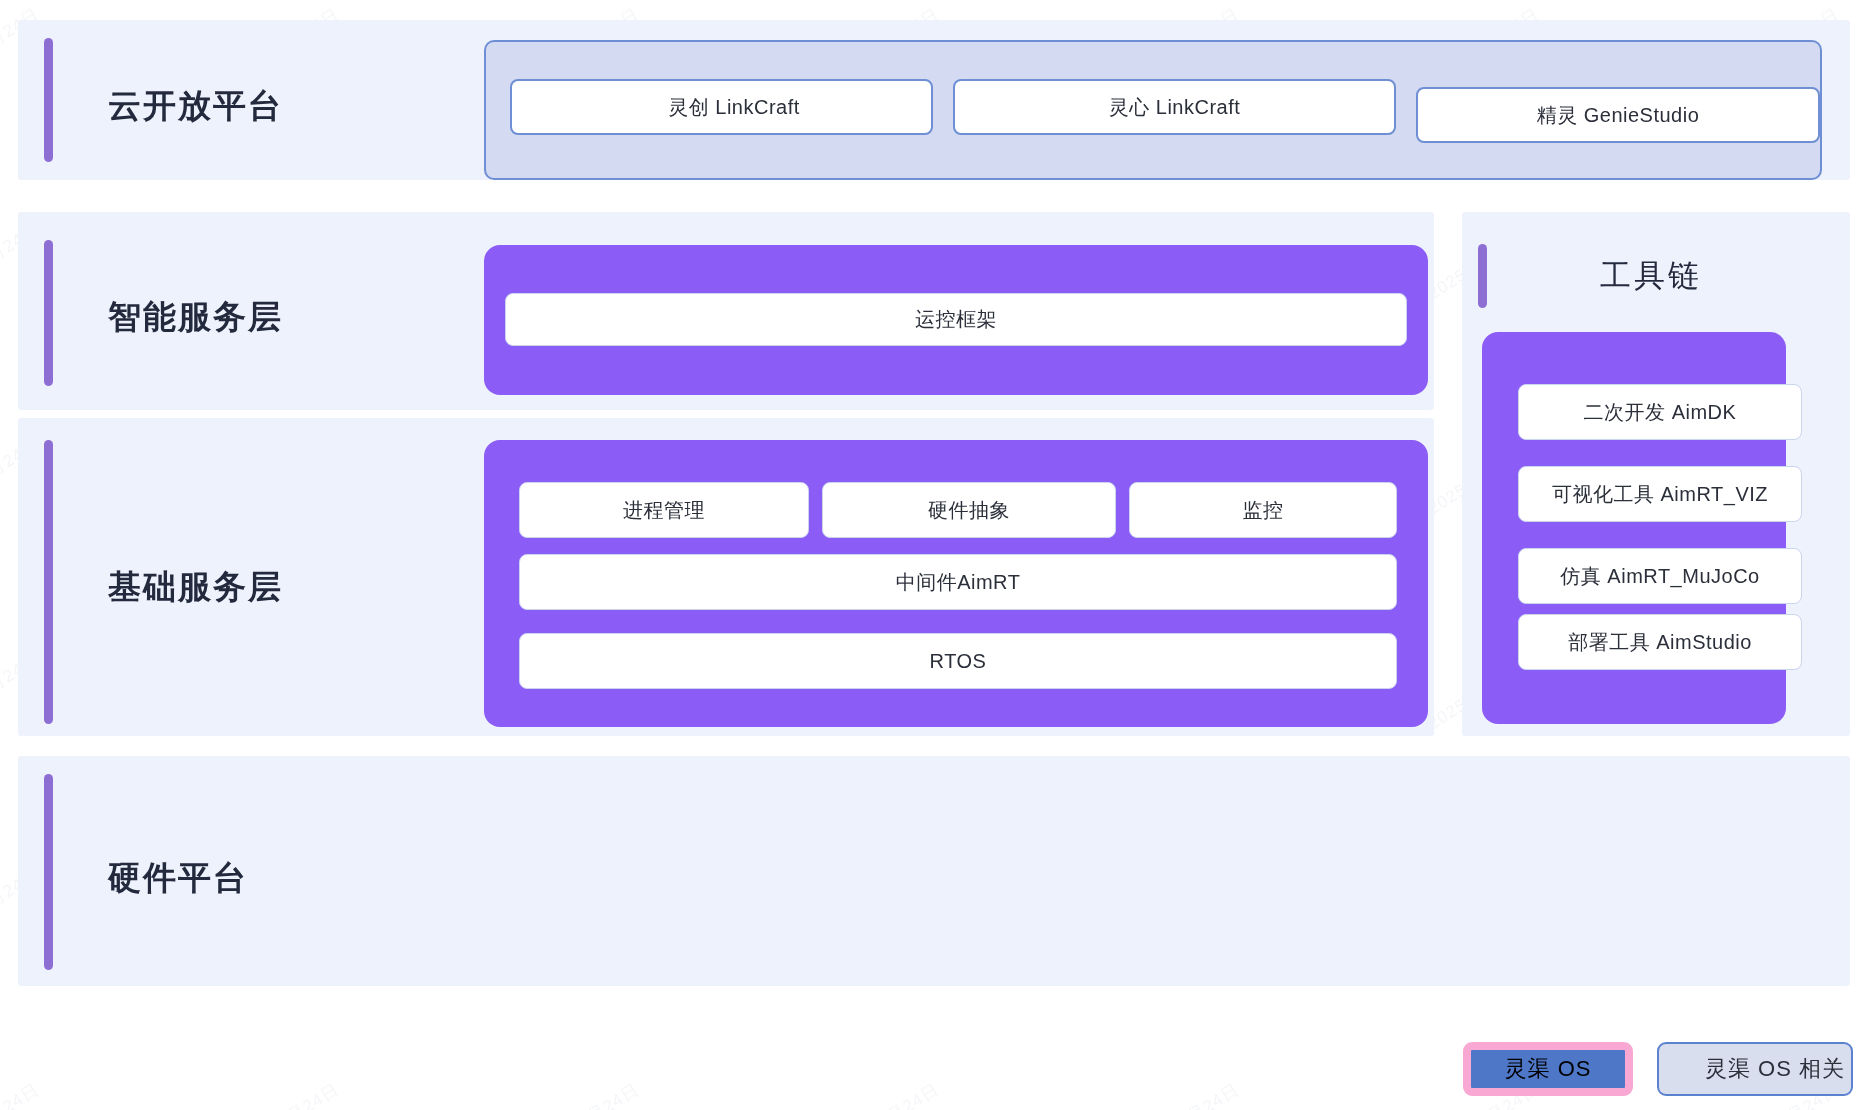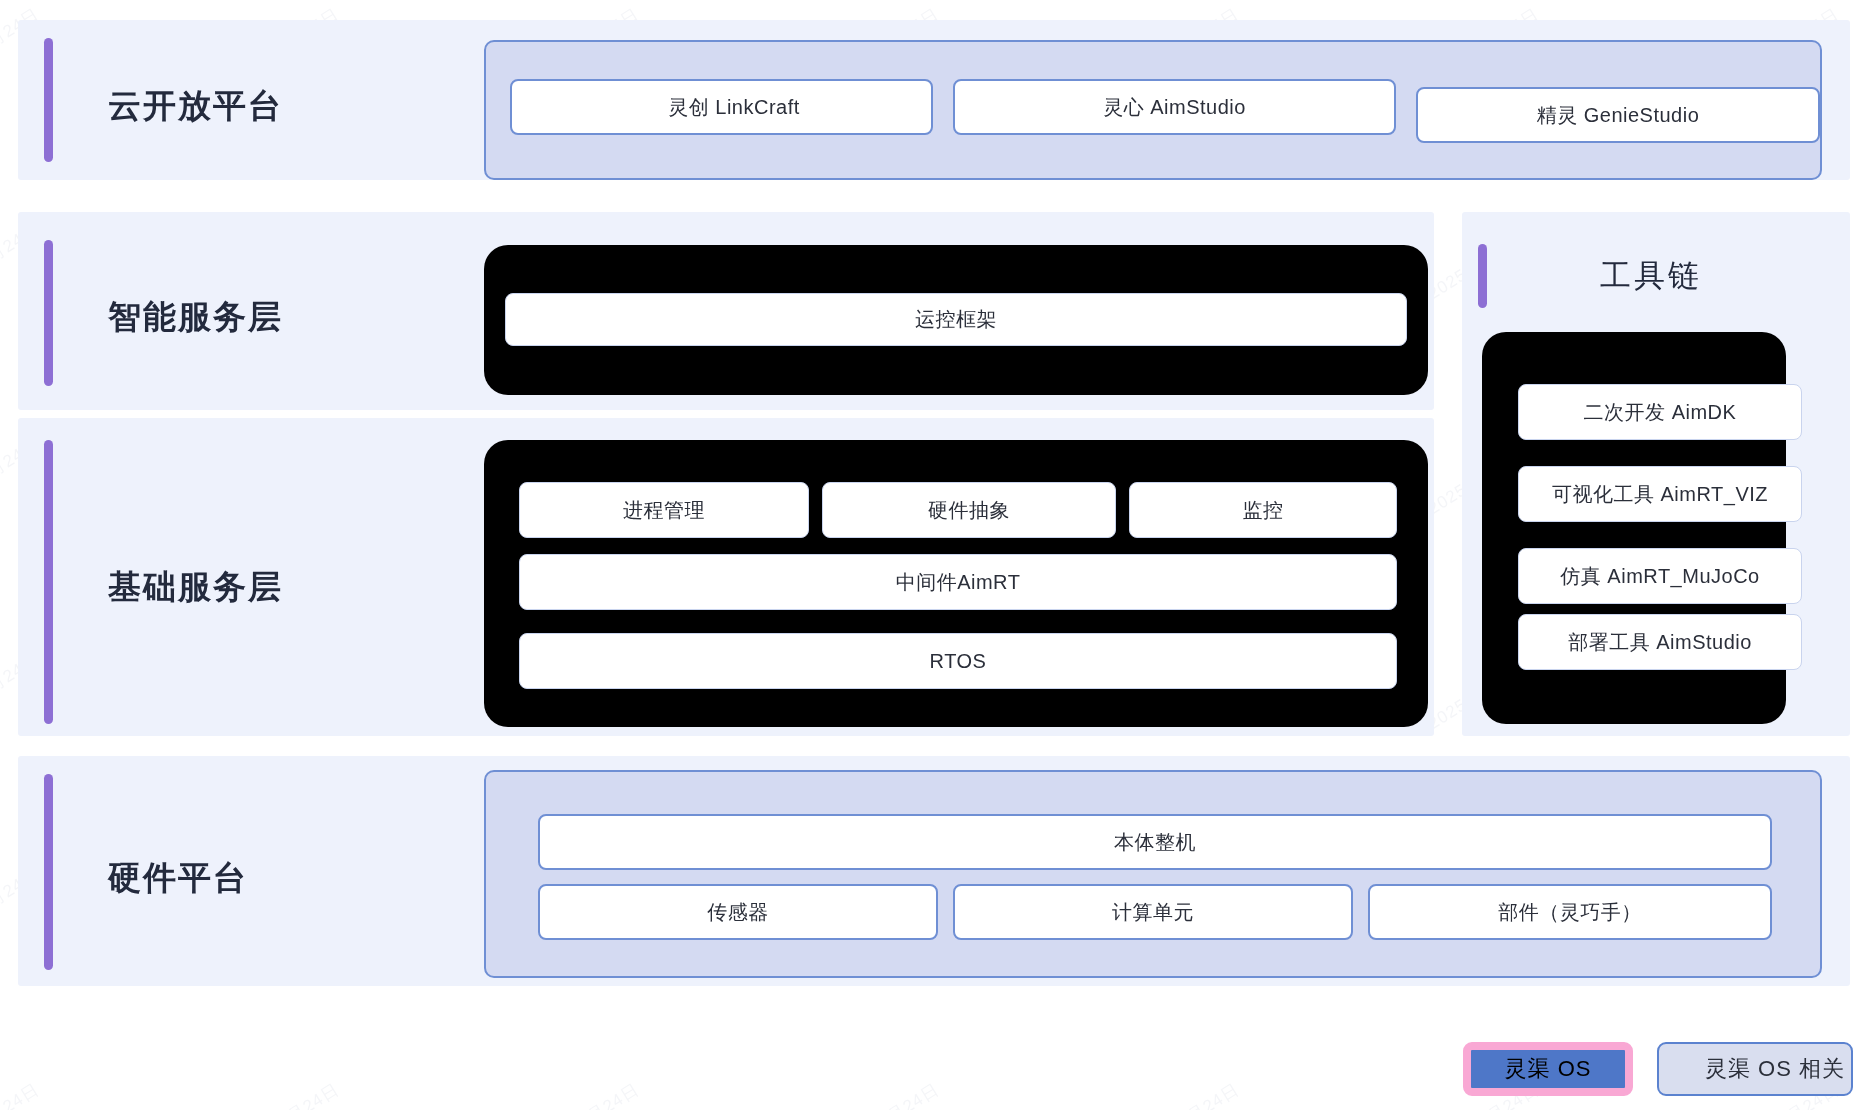--- a/index.html
+++ b/index.html
@@ -66,22 +66,22 @@
   
   .group-lav {
     position: absolute;
     background: #d4daf2;
     border: 2px solid #6f8fd4;
     border-radius: 10px;
     box-sizing: border-box;
   }
   .group-blue {
     position: absolute;
-    background: #000000;
-    border-radius: 24px;
+    background: #8b5cf6;
+    border-radius: 16px;
     box-sizing: border-box;
   }
 
   
   .box {
     position: absolute;
     background: #ffffff;
     box-sizing: border-box;
     display: flex;
     align-items: center;
@@ -179,21 +179,21 @@
   </div>
 
 <div id="diagram">
 
   <div class="row-panel" style="left:18px; top:20px; width:1832px; height:160px;"></div>
   <div class="accent-bar" style="left:44px; top:38px; height:124px;"></div>
   <div class="row-label" style="left:108px; top:84px;">云开放平台</div>
 
   <div class="group-lav" style="left:484px; top:40px; width:1338px; height:140px;">
     <div class="box box-outline" style="left:24px; top:37px; width:423px; height:56px;padding-left:25px;">灵创 LinkCraft</div>
-    <div class="box box-outline" style="left:467px; top:37px; width:443px; height:56px;">灵心 AimStudio</div>
+    <div class="box box-outline" style="left:467px; top:37px; width:443px; height:56px;">灵心 LinkCraft</div>
     <div class="box box-outline" style="left:930px; top:37px; width:404px; height:56px;margin-top:8px;">精灵 GenieStudio</div>
   </div>
 
   <div class="row-panel" style="left:18px; top:212px; width:1416px; height:198px;"></div>
   <div class="accent-bar" style="left:44px; top:240px; height:146px;"></div>
   <div class="row-label" style="left:108px; top:295px;">智能服务层</div>
 
   <div class="group-blue" style="left:484px; top:245px; width:944px; height:150px;">
     <div class="box box-plain" style="left:21px; top:48px; width:902px; height:53px;">运控框架</div>
   </div>
@@ -220,24 +220,17 @@
     <div class="box box-plain" style="left:36px; top:52px; width:284px; height:56px;">二次开发 AimDK</div>
     <div class="box box-plain" style="left:36px; top:134px; width:284px; height:56px;">可视化工具 AimRT_VIZ</div>
     <div class="box box-plain" style="left:36px; top:216px; width:284px; height:56px;">仿真 AimRT_MuJoCo</div>
     <div class="box box-plain" style="left:36px; top:282px; width:284px; height:56px;">部署工具 AimStudio</div>
   </div>
 
   <div class="row-panel" style="left:18px; top:756px; width:1832px; height:230px;"></div>
   <div class="accent-bar" style="left:44px; top:774px; height:196px;"></div>
   <div class="row-label" style="left:108px; top:856px;">硬件平台</div>
 
-  <div class="group-lav" style="left:484px; top:770px; width:1338px; height:208px;">
-    <div class="box box-outline" style="left:52px; top:42px; width:1234px; height:56px;">本体整机</div>
-
-    <div class="box box-outline" style="left:52px; top:112px; width:400px; height:56px;">传感器</div>
-    <div class="box box-outline" style="left:467px; top:112px; width:400px; height:56px;">计算单元</div>
-    <div class="box box-outline" style="left:882px; top:112px; width:404px; height:56px;">部件（灵巧手）</div>
-  </div>
 
   <div class="legend-chip legend-filled" style="left:1463px; top:1042px; width:170px; height:54px;">灵渠 OS</div>
   <div class="legend-chip legend-outline" style="left:1657px; top:1042px; width:196px; height:54px;">灵渠 OS 相关</div>
 
 </div>
 
 </body></html>

